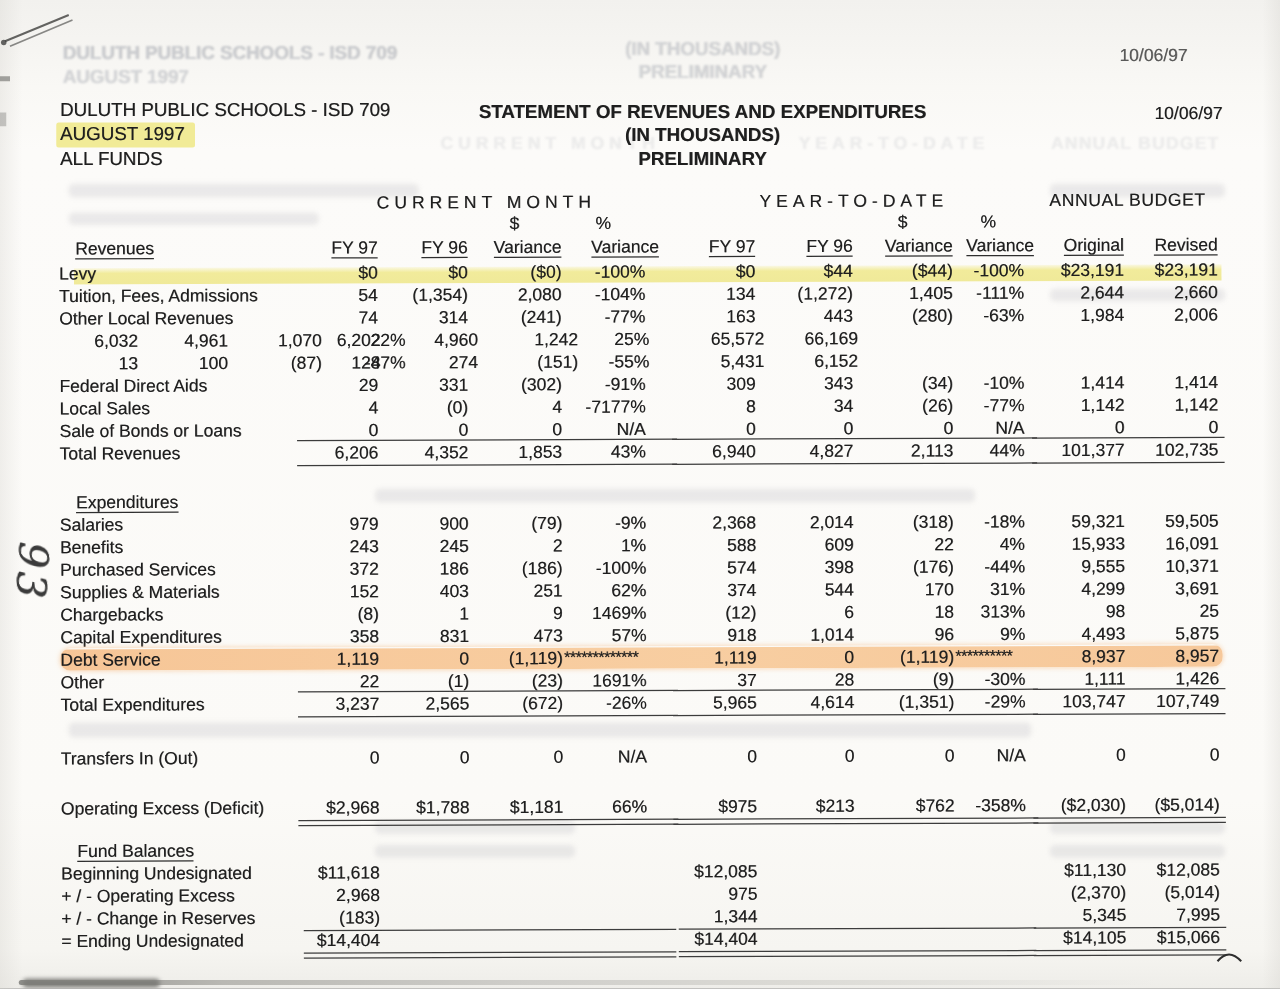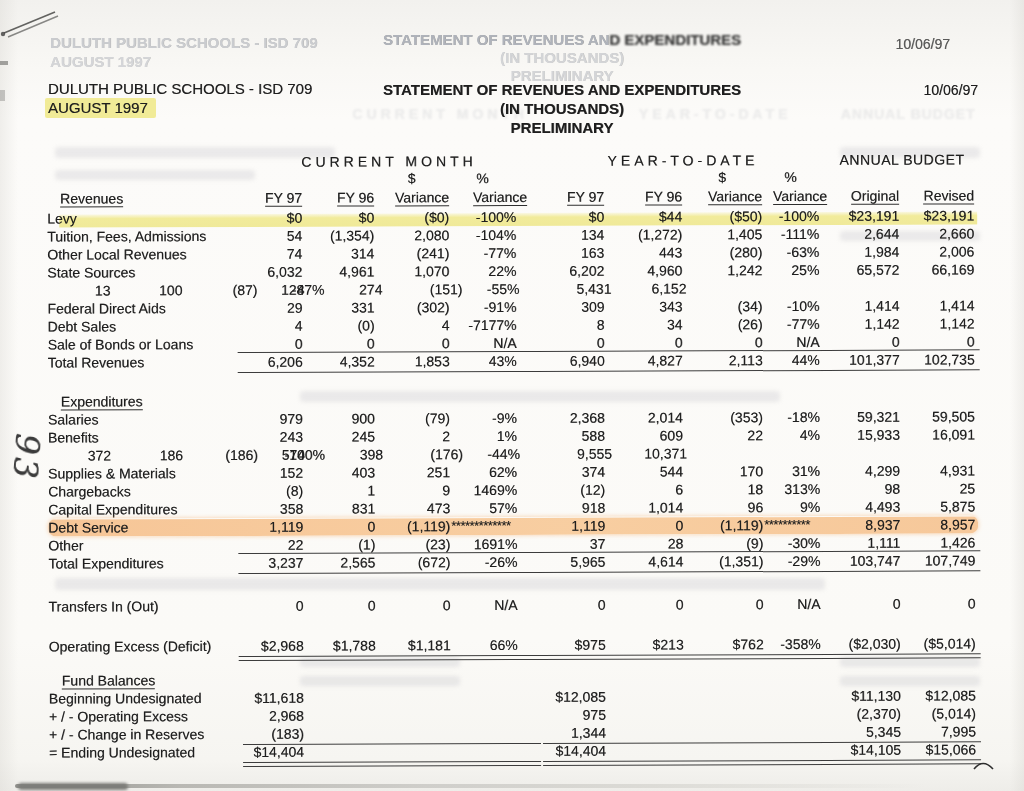--- a/index.html
+++ b/index.html
@@ -84,21 +84,20 @@
     <circle cx="3" cy="31" r="2.2" fill="#3f3f3d" opacity="0.8"></circle>
   </svg>
   <div class="edge-mark" style="left:0;top:61px;width:8px;height:4px;"></div>
   <div class="edge-mark" style="left:0;top:90px;width:5px;height:11px;opacity:.35;"></div>
 
   <div class="ghost ghost-left">
     <div class="l1">DULUTH PUBLIC SCHOOLS - ISD 709</div>
     <div class="l2">AUGUST 1997</div>
   </div>
   <div class="ghost ghost-center">
-    <div><span class="gt-light">STATEMENT OF REVENUES AN</span><span class="gt-dark">D EXPENDITURES</span></div>
     <div class="gline">(IN THOUSANDS)</div>
     <div class="gline">PRELIMINARY</div>
   </div>
   <div class="ghost ghost-date">10/06/97</div>
   <div class="ghost ghost-group" style="left:300px;width:280px;text-align:center;">CURRENT MONTH</div>
   <div class="ghost ghost-group" style="left:590px;width:250px;text-align:center;">YEAR-TO-DATE</div>
   <div class="ghost ghost-group" style="left:828px;width:160px;text-align:center;letter-spacing:1px;">ANNUAL BUDGET</div>
 
   <div class="gbar" style="left:55px;top:147px;width:280px;height:11px;"></div>
   <div class="gbar" style="left:840px;top:147px;width:140px;height:11px;"></div>
@@ -107,20 +106,21 @@
   <div class="gbar" style="left:300px;top:391px;width:480px;height:11px;"></div>
   <div class="gbar" style="left:55px;top:578px;width:770px;height:12px;"></div>
   <div class="gbar" style="left:300px;top:657px;width:160px;height:10px;"></div>
   <div class="gbar" style="left:840px;top:657px;width:140px;height:10px;"></div>
   <div class="gbar" style="left:300px;top:676px;width:160px;height:10px;"></div>
   <div class="gbar" style="left:840px;top:676px;width:140px;height:10px;"></div>
 
   <div class="hdr-left">
     <div>DULUTH PUBLIC SCHOOLS - ISD 709</div>
     <div><span class="hl-yellowtag">AUGUST 1997</span></div>
+    <div>ALL FUNDS</div>
   </div>
   <div class="hdr-center">
     <div>STATEMENT OF REVENUES AND EXPENDITURES</div>
     <div>(IN THOUSANDS)</div>
     <div>PRELIMINARY</div>
   </div>
   <div class="hdr-date">10/06/97</div>
 
   <div class="tbl">
 
@@ -176,21 +176,21 @@
           <div class="cell lab">Levy</div>
           <div class="g g-cm">
             <div class="c cm0">$0</div>
             <div class="c cm1">$0</div>
             <div class="c cm2">($0)</div>
             <div class="c cm3">-100%</div>
           </div>
           <div class="g g-ytd">
             <div class="c ytd0">$0</div>
             <div class="c ytd1">$44</div>
-            <div class="c ytd2">($50)</div>
+            <div class="c ytd2">($44)</div>
             <div class="c ytd3">-100%</div>
           </div>
           <div class="g g-ab">
             <div class="c ab0">$23,191</div>
             <div class="c ab1">$23,191</div>
           </div>
         </div>
         <div class="trow r-data">
           <div class="cell lab">Tuition, Fees, Admissions</div>
           <div class="g g-cm">
@@ -223,21 +223,20 @@
             <div class="c ytd1">443</div>
             <div class="c ytd2">(280)</div>
             <div class="c ytd3">-63%</div>
           </div>
           <div class="g g-ab">
             <div class="c ab0">1,984</div>
             <div class="c ab1">2,006</div>
           </div>
         </div>
         <div class="trow r-data">
-          <div class="cell lab">State Sources</div>
           <div class="g g-cm">
             <div class="c cm0">6,032</div>
             <div class="c cm1">4,961</div>
             <div class="c cm2">1,070</div>
             <div class="c cm3">22%</div>
           </div>
           <div class="g g-ytd">
             <div class="c ytd0">6,202</div>
             <div class="c ytd1">4,960</div>
             <div class="c ytd2">1,242</div>
@@ -279,21 +278,21 @@
             <div class="c ytd1">343</div>
             <div class="c ytd2">(34)</div>
             <div class="c ytd3">-10%</div>
           </div>
           <div class="g g-ab">
             <div class="c ab0">1,414</div>
             <div class="c ab1">1,414</div>
           </div>
         </div>
         <div class="trow r-data">
-          <div class="cell lab">Debt Sales</div>
+          <div class="cell lab">Local Sales</div>
           <div class="g g-cm">
             <div class="c cm0">4</div>
             <div class="c cm1">(0)</div>
             <div class="c cm2">4</div>
             <div class="c cm3">-7177%</div>
           </div>
           <div class="g g-ytd">
             <div class="c ytd0">8</div>
             <div class="c ytd1">34</div>
             <div class="c ytd2">(26)</div>
@@ -365,21 +364,21 @@
           <div class="cell lab">Salaries</div>
           <div class="g g-cm">
             <div class="c cm0">979</div>
             <div class="c cm1">900</div>
             <div class="c cm2">(79)</div>
             <div class="c cm3">-9%</div>
           </div>
           <div class="g g-ytd">
             <div class="c ytd0">2,368</div>
             <div class="c ytd1">2,014</div>
-            <div class="c ytd2">(353)</div>
+            <div class="c ytd2">(318)</div>
             <div class="c ytd3">-18%</div>
           </div>
           <div class="g g-ab">
             <div class="c ab0">59,321</div>
             <div class="c ab1">59,505</div>
           </div>
         </div>
         <div class="trow r-data">
           <div class="cell lab">Benefits</div>
           <div class="g g-cm">
@@ -393,20 +392,21 @@
             <div class="c ytd1">609</div>
             <div class="c ytd2">22</div>
             <div class="c ytd3">4%</div>
           </div>
           <div class="g g-ab">
             <div class="c ab0">15,933</div>
             <div class="c ab1">16,091</div>
           </div>
         </div>
         <div class="trow r-data">
+          <div class="cell lab">Purchased Services</div>
           <div class="g g-cm">
             <div class="c cm0">372</div>
             <div class="c cm1">186</div>
             <div class="c cm2">(186)</div>
             <div class="c cm3">-100%</div>
           </div>
           <div class="g g-ytd">
             <div class="c ytd0">574</div>
             <div class="c ytd1">398</div>
             <div class="c ytd2">(176)</div>
@@ -426,21 +426,21 @@
             <div class="c cm3">62%</div>
           </div>
           <div class="g g-ytd">
             <div class="c ytd0">374</div>
             <div class="c ytd1">544</div>
             <div class="c ytd2">170</div>
             <div class="c ytd3">31%</div>
           </div>
           <div class="g g-ab">
             <div class="c ab0">4,299</div>
-            <div class="c ab1">4,931</div>
+            <div class="c ab1">3,691</div>
           </div>
         </div>
         <div class="trow r-data">
           <div class="cell lab">Chargebacks</div>
           <div class="g g-cm">
             <div class="c cm0">(8)</div>
             <div class="c cm1">1</div>
             <div class="c cm2">9</div>
             <div class="c cm3">1469%</div>
           </div>

